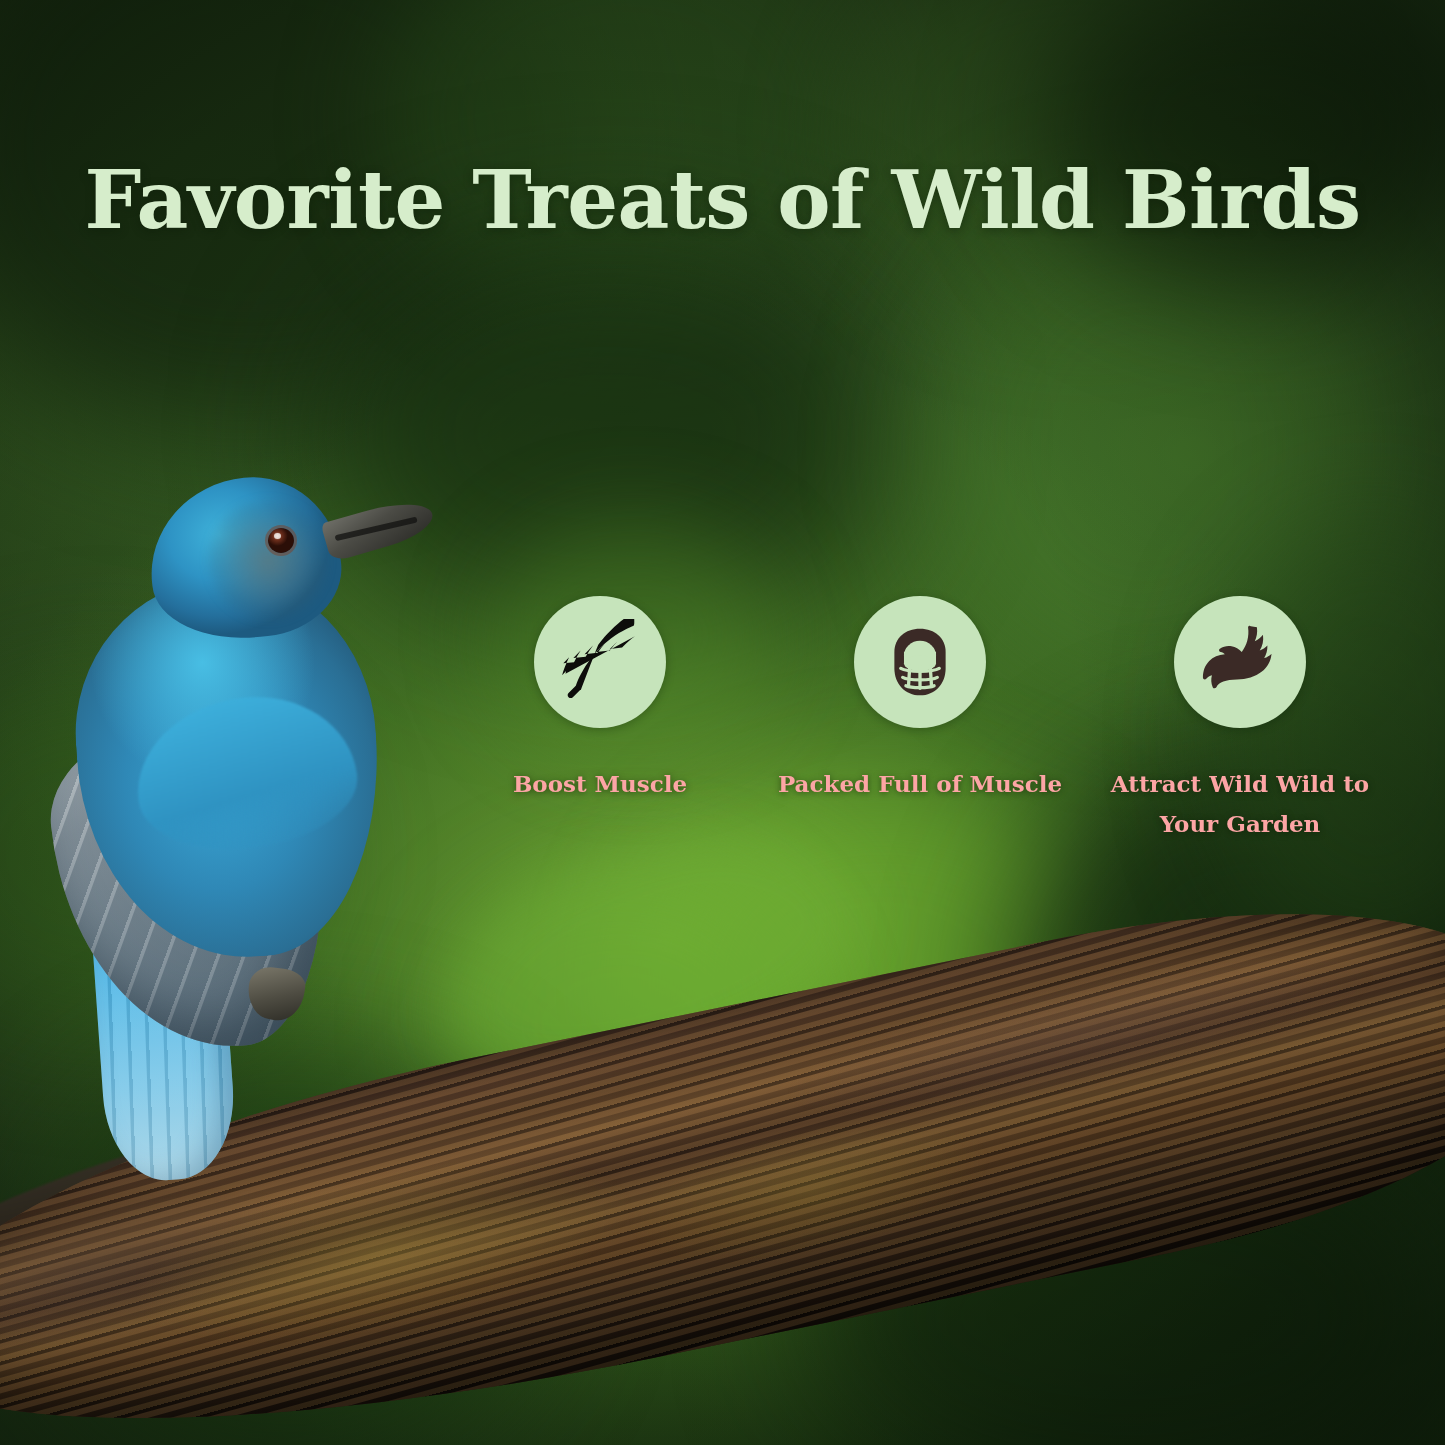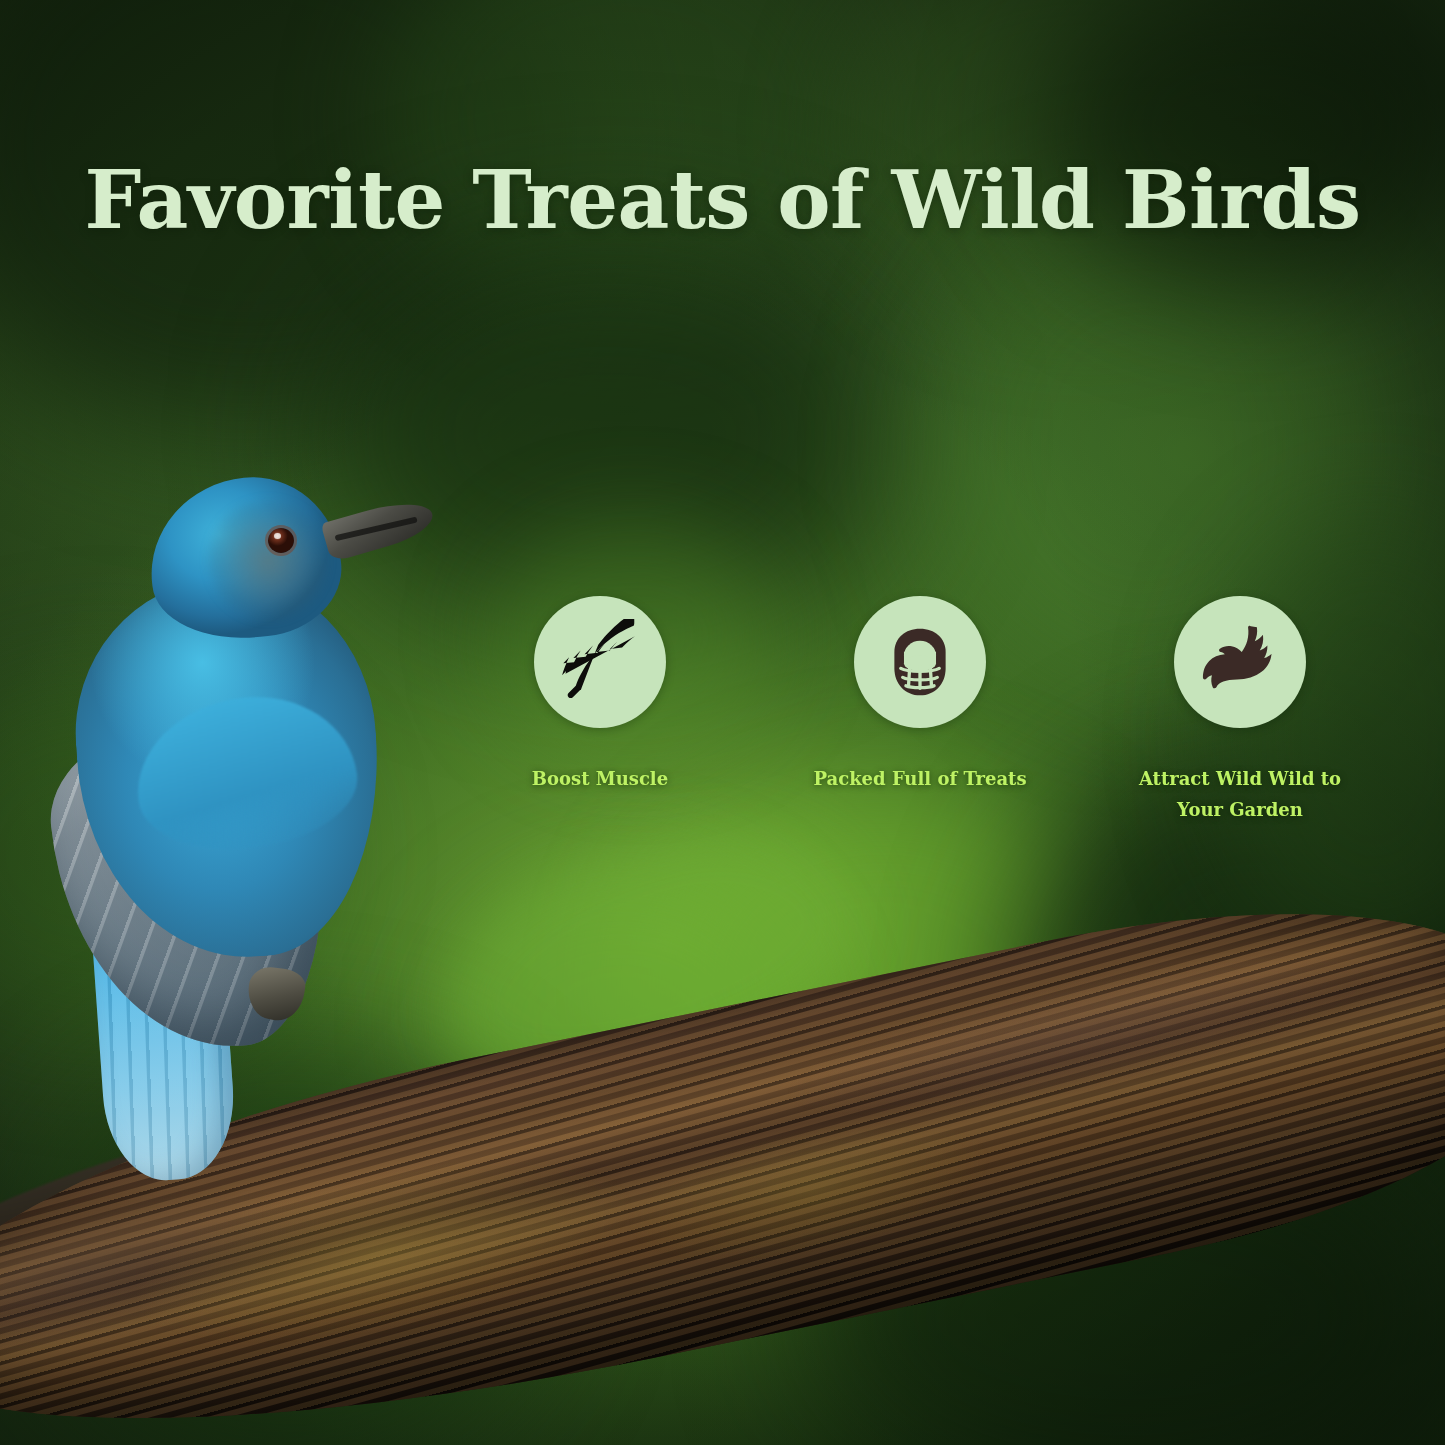--- a/index.html
+++ b/index.html
@@ -200,23 +200,23 @@
     background:#c6e4bb;
     display:flex;align-items:center;justify-content:center;
     box-shadow:0 2px 10px rgba(8,22,6,0.28);
     flex:none;
   }
   .badge svg{display:block;}
   .feature-label{
     margin-top:36px;
     font-family:"DejaVu Serif", serif;
     font-weight:700;
-    font-size:18px;
+    font-size:23px;
     line-height:1.72;
-    color:#bef264;
+    color:#fca5a5;
     text-align:center;
     text-shadow:0 1px 6px rgba(10,26,6,0.55);
     max-width:300px;
   }
   .feature-label span{display:block;}
 </style>
 </head>
 <body>
 
 <div class="canvas">
@@ -303,21 +303,21 @@
               <path d="M18.5 44c4.5 2.6 22.5 2.6 27 0"></path>
               <path d="M21 50.5c4 2 18 2 22 0"></path>
               <path d="M24 35.5 23 51"></path>
               <path d="M32 36 32 52.5"></path>
               <path d="M40 35.5 41 51"></path>
             </g>
           </svg>
         </span>
       </div>
       <div class="feature-label">
-        <span>Packed Full of Treats</span>
+        <span>Packed Full of Muscle</span>
       </div>
     </div>
 
     <div class="feature">
       <div class="badge">
         <span>
           <svg width="86" height="86" viewBox="0 0 64 64" aria-hidden="true">
             <path fill="#3b2a26" d="M44.6 6.2c0.5 4.0-0.1 7.4-1.6 10.3 2.4-1.0 4.4-2.6 6.1-4.8
               0.6 4.6-0.3 8.5-2.4 11.7 2.2-0.8 4.1-2.0 5.7-3.7 0.1 3.6-0.8 6.7-2.4 9.4
               2.2-0.7 4.0-1.8 5.5-3.3-0.5 5.5-3.1 10.0-7.2 13.3-4.9 3.9-11.5 5.8-18.6 6.0

